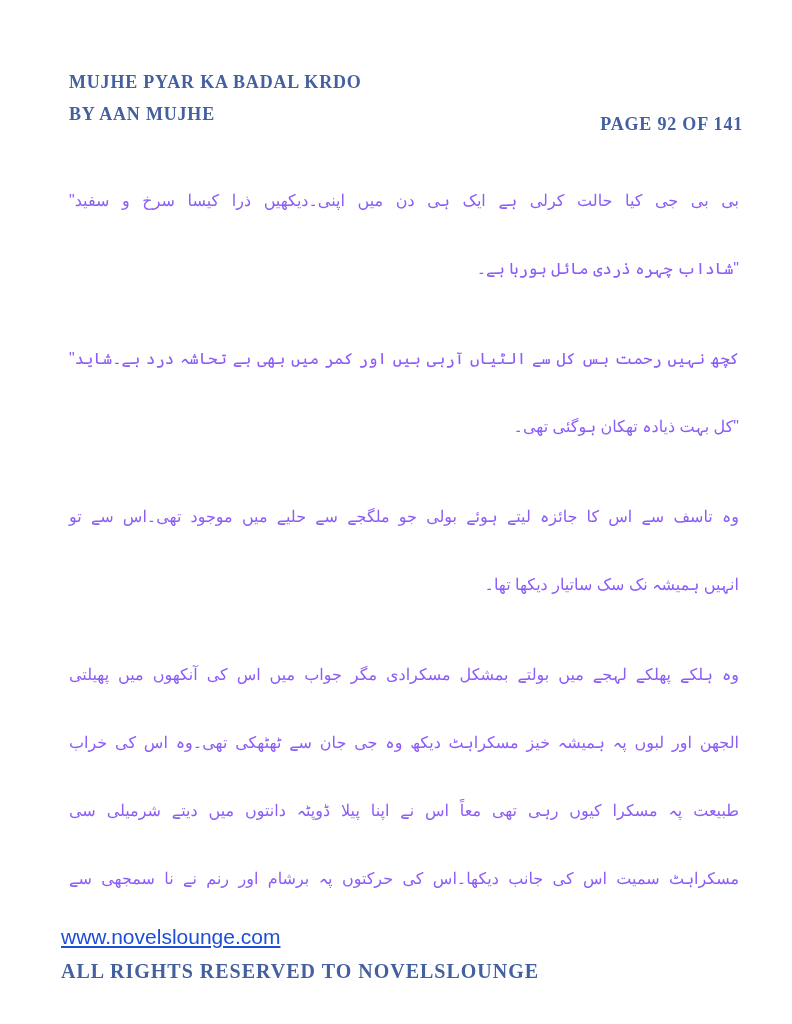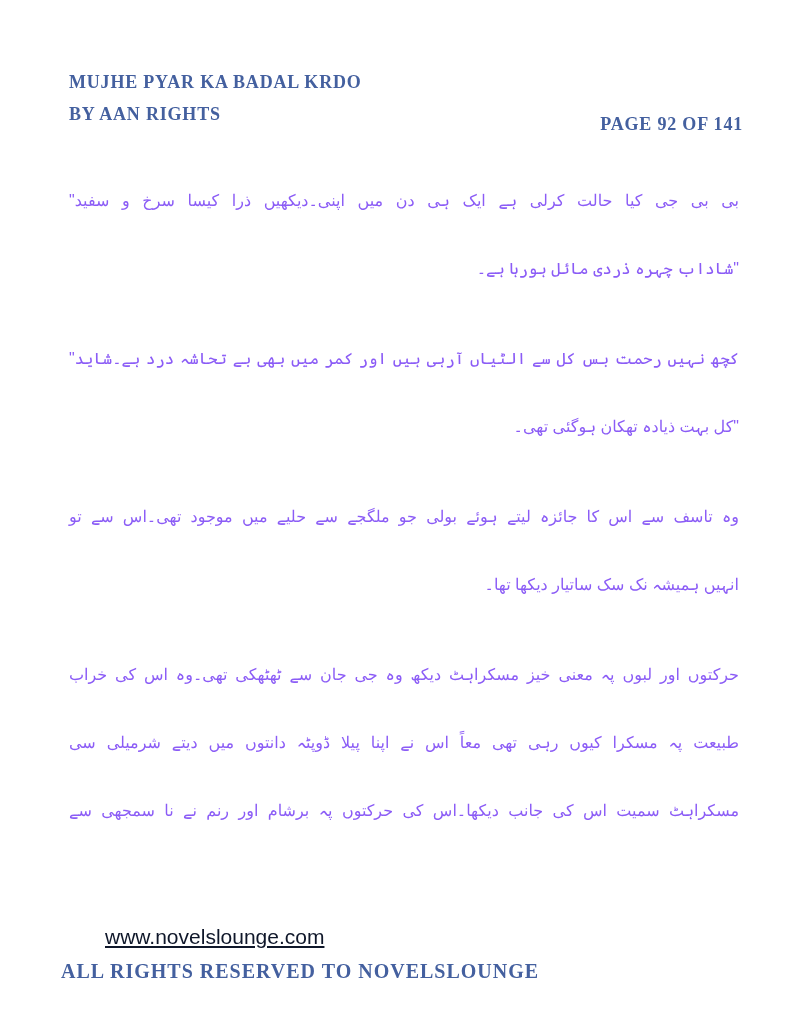--- a/index.html
+++ b/index.html
@@ -54,46 +54,45 @@
   
   .doc-footer {
     position: absolute;
     left: 45px;
     bottom: 40px;
   }
   .site-link {
     display: inline-block;
     font-family: "Liberation Sans", sans-serif;
     font-size: 21px;
-    color: #0f172a;
+    color: #1d4ed8;
     text-decoration: underline;
     cursor: pointer;
     line-height: 26px;
-    margin-left: 44px;
   }
   .rights-line {
     font-family: "Liberation Serif", "DejaVu Serif", serif;
     font-weight: 700;
     font-size: 20px;
     letter-spacing: 1px;
     color: #44609f;
     line-height: 26px;
     text-align: center;
   }
 </style>
 </head>
 <body>
 
 <div class="page">
   <div class="page-inner">
 
     <div class="doc-header">
       <div class="doc-title-block">
         <div class="deco-caps doc-title">MUJHE PYAR KA BADAL KRDO</div>
-        <div class="deco-caps doc-byline">BY AAN RIGHTS</div>
+        <div class="deco-caps doc-byline">BY AAN MUJHE</div>
       </div>
       <div class="deco-caps doc-page-indicator">PAGE 92 OF 141</div>
     </div>
 
     <div class="novel-body">
 
       <div class="paragraph">
         <div class="urdu-line full">بی بی جی کیا حالت کرلی ہے ایک ہی دن میں اپنی۔دیکھیں ذرا کیسا سرخ و سفید"</div>
         <div class="urdu-line">"شاداب چہرہ ذردی مائل ہورہا ہے۔</div>
       </div>
@@ -102,21 +101,22 @@
         <div class="urdu-line full">کچھ نہیں رحمت بس کل سے الٹیاں آرہی ہیں اور کمر میں بھی بے تحاشہ درد ہے۔شاید"</div>
         <div class="urdu-line">"کل بہت ذیادہ تھکان ہوگئی تھی۔</div>
       </div>
 
       <div class="paragraph">
         <div class="urdu-line full">وہ تاسف سے اس کا جائزہ لیتے ہوئے بولی جو ملگجے سے حلیے میں موجود تھی۔اس سے تو</div>
         <div class="urdu-line">انہیں ہمیشہ نک سک ساتیار دیکھا تھا۔</div>
       </div>
 
       <div class="paragraph">
-        <div class="urdu-line full">حرکتوں اور لبوں پہ معنی خیز مسکراہٹ دیکھ وہ جی جان سے ٹھٹھکی تھی۔وہ اس کی خراب</div>
+        <div class="urdu-line full">وہ ہلکے پھلکے لہجے میں بولتے بمشکل مسکرادی مگر جواب میں اس کی آنکھوں میں پھیلتی</div>
+        <div class="urdu-line full">الجھن اور لبوں پہ ہمیشہ خیز مسکراہٹ دیکھ وہ جی جان سے ٹھٹھکی تھی۔وہ اس کی خراب</div>
         <div class="urdu-line full">طبیعت پہ مسکرا کیوں رہی تھی معاً اس نے اپنا پیلا ڈوپٹہ دانتوں میں دیتے شرمیلی سی</div>
         <div class="urdu-line full">مسکراہٹ سمیت اس کی جانب دیکھا۔اس کی حرکتوں پہ برشام اور رنم نے نا سمجھی سے</div>
 
       </div>
 
     </div>
   </div>
 
   <div class="doc-footer">
     <a class="site-link">www.novelslounge.com</a>

